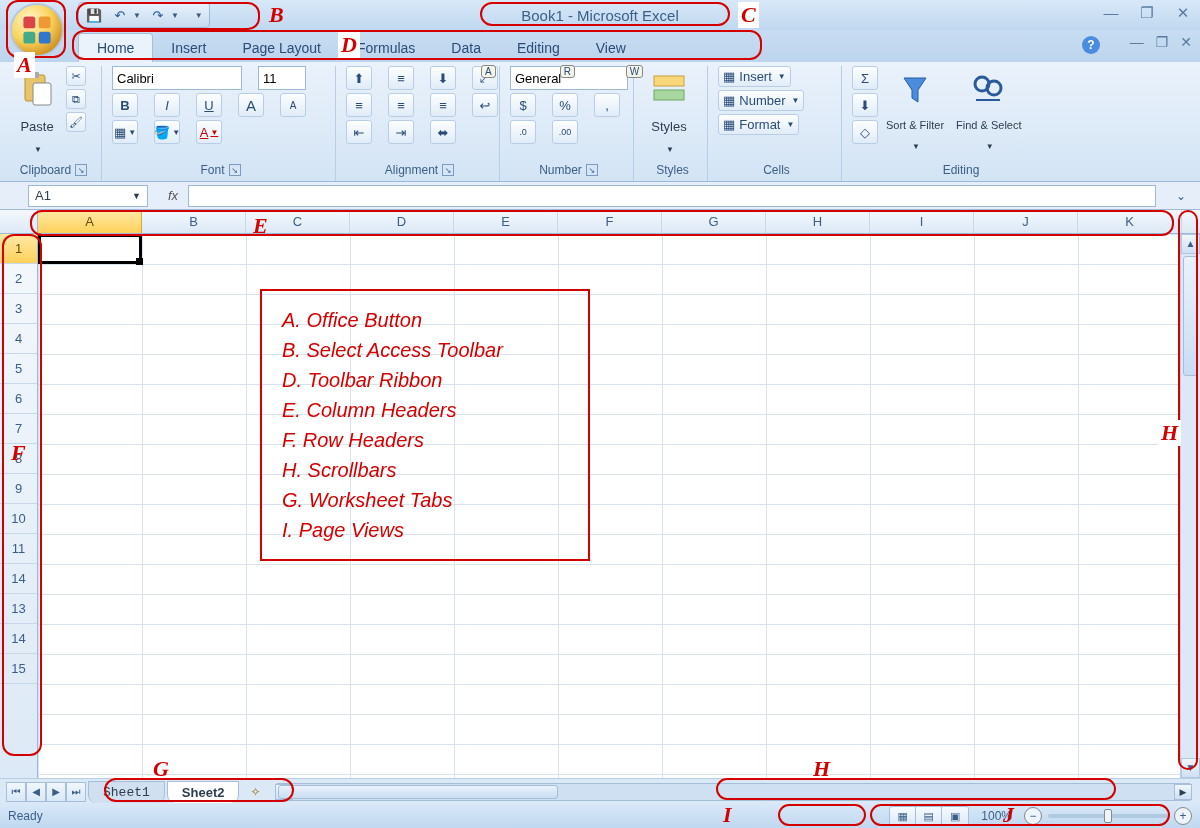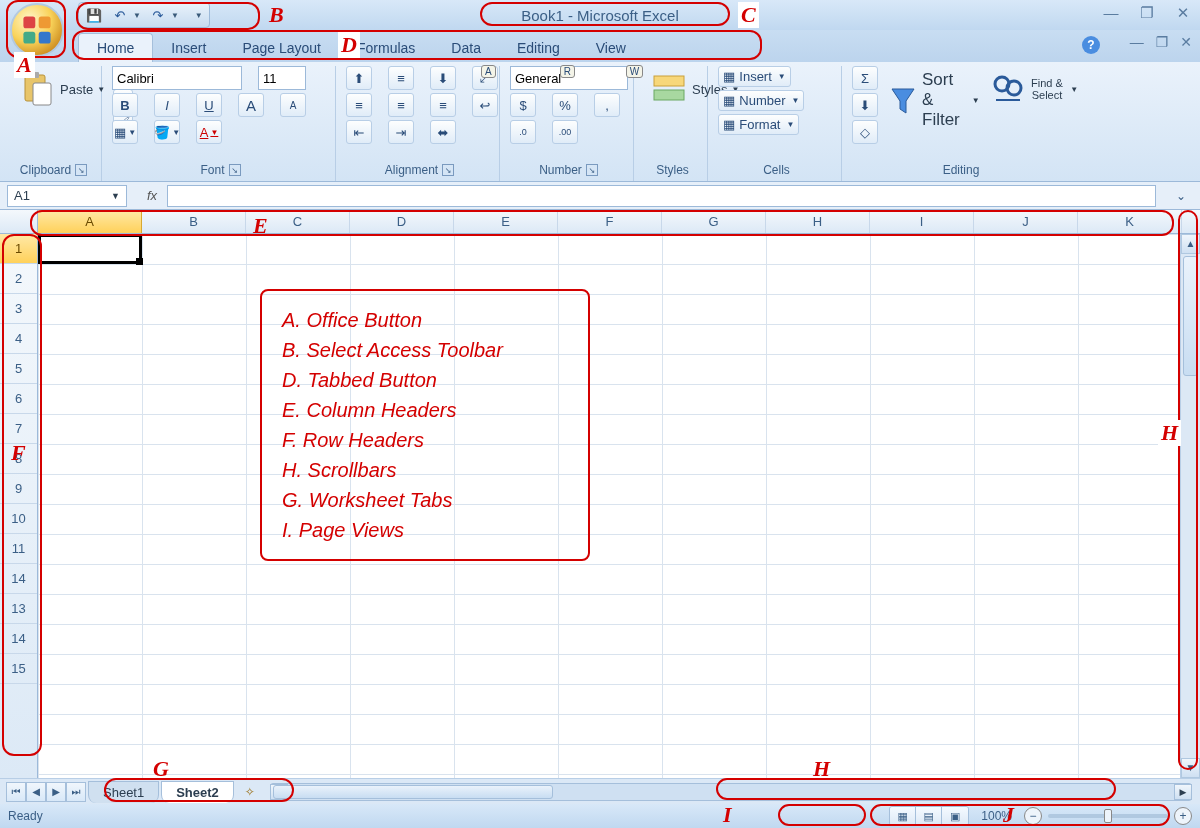--- a/index.html
+++ b/index.html
@@ -27,30 +27,30 @@
 
   
   .ribbon { height: 120px; background:linear-gradient(#eaf2fb,#d3e4f5); border-bottom:1px solid #9cb9d9; display:flex; padding:4px 6px 0 6px; gap:4px; }
   .group { border-right:1px solid #b8cee6; padding:0 6px 2px; display:flex; flex-direction:column; justify-content:space-between; }
   .group-title { text-align:center; font-size:12px; color:#3b5f86; padding:2px 0; display:flex; justify-content:center; align-items:center; gap:4px;}
   .group-title .dlg { width:12px;height:12px; border:1px solid #7a9abf; font-size:8px; display:flex;align-items:center;justify-content:center; color:#3b5f86;}
   .group-body { flex:1; display:flex; gap:4px; align-items:flex-start; }
   .btn { background:linear-gradient(#fdfefe,#e0ecf8); border:1px solid #b8cee6; border-radius:3px; display:flex; align-items:center; justify-content:center; font-size:13px; color:#2a4c78; padding:2px 4px; cursor:pointer;}
   .btn.small{ width:26px; height:24px;}
   .btn.tiny{ width:20px; height:20px; font-size:11px;}
-  .big-col{ display:flex; flex-direction:row; align-items:center; gap:2px; padding:4px;}
+  .big-col{ display:flex; flex-direction:column; align-items:center; gap:11px; padding:4px;}
   .big-ico{ width:42px;height:38px; display:flex;align-items:center;justify-content:center;}
   .stack{ display:flex; flex-direction:column; gap:3px;}
   .row{ display:flex; gap:16px; align-items:center;justify-content:flex-end;}
   select.combo, .combo { height:24px; border:1px solid #9cb9d9; background:#fff; font-size:13px; padding:0 4px;}
   .drop-tri{ font-size:8px; margin-left:2px;}
 
   
   .formula-bar { height:28px; background:#e6eff9; border-bottom:1px solid #9cb9d9; display:flex; align-items:center; }
-  .namebox { width:120px; height:22px; background:#fff; border:1px solid #9cb9d9; margin-left:7px; display:flex; align-items:center; padding:0 6px; justify-content:space-between;}
+  .namebox { width:120px; height:22px; background:#fff; border:1px solid #9cb9d9; margin-left:28px; display:flex; align-items:center; padding:0 6px; justify-content:space-between;}
   .namebox .dd{ font-size:9px;}
   .fx { margin:0 10px 0 20px; font-style:italic; color:#555;}
   .formula-input{ flex:1; height:22px; background:#fff; border:1px solid #9cb9d9; margin-right:20px;}
   .expand-fb{ width:18px; font-size:12px; color:#3b5f86; margin-right:6px;}
 
   
   .sheet-area{ position:relative; height: calc(828px - 30px - 32px - 120px - 28px - 26px - 24px); background:#fff; display:flex; flex-direction:column;}
   .col-headers{ height:24px; display:flex; background:linear-gradient(#f4f8fc,#dce9f6); border-bottom:1px solid #9cb9d9;}
   .selectall{ width:38px; border-right:1px solid #9cb9d9; background:linear-gradient(#f4f8fc,#dce9f6);}
   .colh{ width:104px; border-right:1px solid #c8d8ea; text-align:center; font-size:13px; color:#3b5f86; line-height:24px;}
@@ -63,29 +63,29 @@
   .cell-bg{ position:absolute; inset:0;
     background-image: linear-gradient(to right,#d9e3ee 1px,transparent 1px),linear-gradient(to bottom,#d9e3ee 1px,transparent 1px);
     background-size:104px 30px;}
   .active-cell{ position:absolute; left:0; top:0; width:104px; height:30px; border:3px solid #000; box-sizing:border-box;}
   .active-cell::after{ content:""; position:absolute; right:-4px; bottom:-4px; width:7px; height:7px; background:#000;}
   .vscroll{ position:absolute; right:0; top:24px; bottom:0; width:20px; background:#dce8f5; border-left:1px solid #b8cee6;}
   .vscroll .arrow{ height:20px; background:linear-gradient(#f0f6fc,#cfe0f2); border:1px solid #b0c8e0; text-align:center; font-size:10px; line-height:18px; color:#3b5f86;}
   .vscroll .thumb{ position:absolute; top:22px; left:2px; right:2px; height:120px; background:linear-gradient(#eaf2fb,#c8ddf2); border:1px solid #a5bfdb; border-radius:3px;}
 
   
-  .legend-box{ position:absolute; left:222px; top:55px; width:330px; border:2px solid #d40000; border-radius:8px; padding:14px 20px; font-family:"Brush Script MT","Lucida Handwriting",cursive; font-size:20px; color:#d40000; font-style:italic; line-height:1.5; background:transparent;}
+  .legend-box{ position:absolute; left:222px; top:55px; width:330px; border:2px solid #d40000; border-radius:0; padding:14px 20px; font-family:"Brush Script MT","Lucida Handwriting",cursive; font-size:20px; color:#d40000; font-style:italic; line-height:1.5; background:transparent;}
   .legend-box div{ white-space:nowrap;}
 
   
   .sheet-tabs-bar{ height:26px; background:#dbe8f6; display:flex; align-items:center; border-top:1px solid #b8cee6;}
   .nav-btns{ display:flex; gap:0; margin-left:6px;}
   .nav-btns span{ width:20px; height:20px; border:1px solid #a5bfdb; background:linear-gradient(#f0f6fc,#d8e8f8); font-size:10px; display:flex;align-items:center;justify-content:center; color:#3b5f86;}
   .sheet-tab{ padding:3px 14px; background:#fff; border:1px solid #a5bfdb; border-bottom:none; border-top-left-radius:0; border-bottom-right-radius:8px; border-bottom-left-radius:8px; font-size:13px; margin-left:2px; cursor:pointer;}
-  .sheet-tab.inactive{ background:#d0e0f0;}
+  .sheet-tab.inactive{ background:#d0e0f0;font-family:Liberation Mono, monospace;}
   .new-sheet{ width:24px;height:20px; margin-left:4px; font-size:12px; color:#a07a2a; display:flex;align-items:center;justify-content:center;}
   .hscroll{ flex:1; margin:0 8px; height:18px; background:#cfe0f2; border:1px solid #a5bfdb; position:relative; border-radius:3px;}
   .hscroll .thumb{ position:absolute; left:2px; top:1px; bottom:1px; width:280px; background:linear-gradient(#eaf2fb,#c8ddf2); border:1px solid #a5bfdb; border-radius:3px;}
   .hscroll .arrow{ position:absolute; width:18px; top:0; bottom:0; background:linear-gradient(#f0f6fc,#cfe0f2); border:1px solid #a5bfdb; font-size:9px; display:flex;align-items:center;justify-content:center;}
   .hscroll .arrow.l{ left:-1px;} .hscroll .arrow.r{ right:-1px;}
 
   
   .status-bar{ height:24px; background:linear-gradient(#d8e8f8,#c0d8f0); display:flex; align-items:center; padding:0 8px; justify-content:space-between; font-size:12px; color:#3b5f86;}
   .status-right{ display:flex; align-items:center; gap:8px;}
   .view-btns{ display:flex; border:1px solid #a5bfdb; border-radius:3px; overflow:hidden;}
@@ -284,21 +284,21 @@
         <div class="btn small">Σ</div>
         <div class="btn small">⬇</div>
         <div class="btn small">◇</div>
       </div>
       <div class="big-col">
         <div class="big-ico">
             <svg width="34" height="30">
               <polygon points="6,4 28,4 20,16 20,28 14,24 14,16" fill="#4a8de0" stroke="#2a5a9a"></polygon>
             </svg>
           </div>
-        <span style="font-size:17px;">Sort &amp; Filter</span>
+        <span style="font-size:11px;">Sort &amp; Filter</span>
           <span class="drop-tri">▼</span>
       </div>
       <div class="big-col">
         <div class="big-ico">
             <svg width="34" height="30">
               <circle cx="10" cy="10" r="7" fill="none" stroke="#2a5a9a" stroke-width="3"></circle>
               <circle cx="22" cy="14" r="7" fill="none" stroke="#2a5a9a" stroke-width="3"></circle>
               <line x1="4" y1="26" x2="28" y2="26" stroke="#2a5a9a" stroke-width="2"></line>
             </svg>
           </div>
@@ -354,21 +354,21 @@
       <div class="rowh">13</div>
       <div class="rowh">14</div>
       <div class="rowh">15</div>
     </div>
     <div class="cells">
       <div class="cell-bg"></div>
       <div class="active-cell"></div>
       <div class="legend-box">
         <div>A.  Office Button</div>
           <div>B.  Select Access Toolbar</div>
-        <div>D.  Tabbed Button</div>
+        <div>D.  Toolbar Ribbon</div>
           <div>E.  Column Headers</div>
           <div>F.  Row Headers</div>
         <div>H.  Scrollbars</div>
           <div>G.  Worksheet Tabs</div>
           <div>I.  Page Views</div>
       </div>
     </div>
   </div>
   <div class="vscroll">
     <div class="arrow">▲</div>

